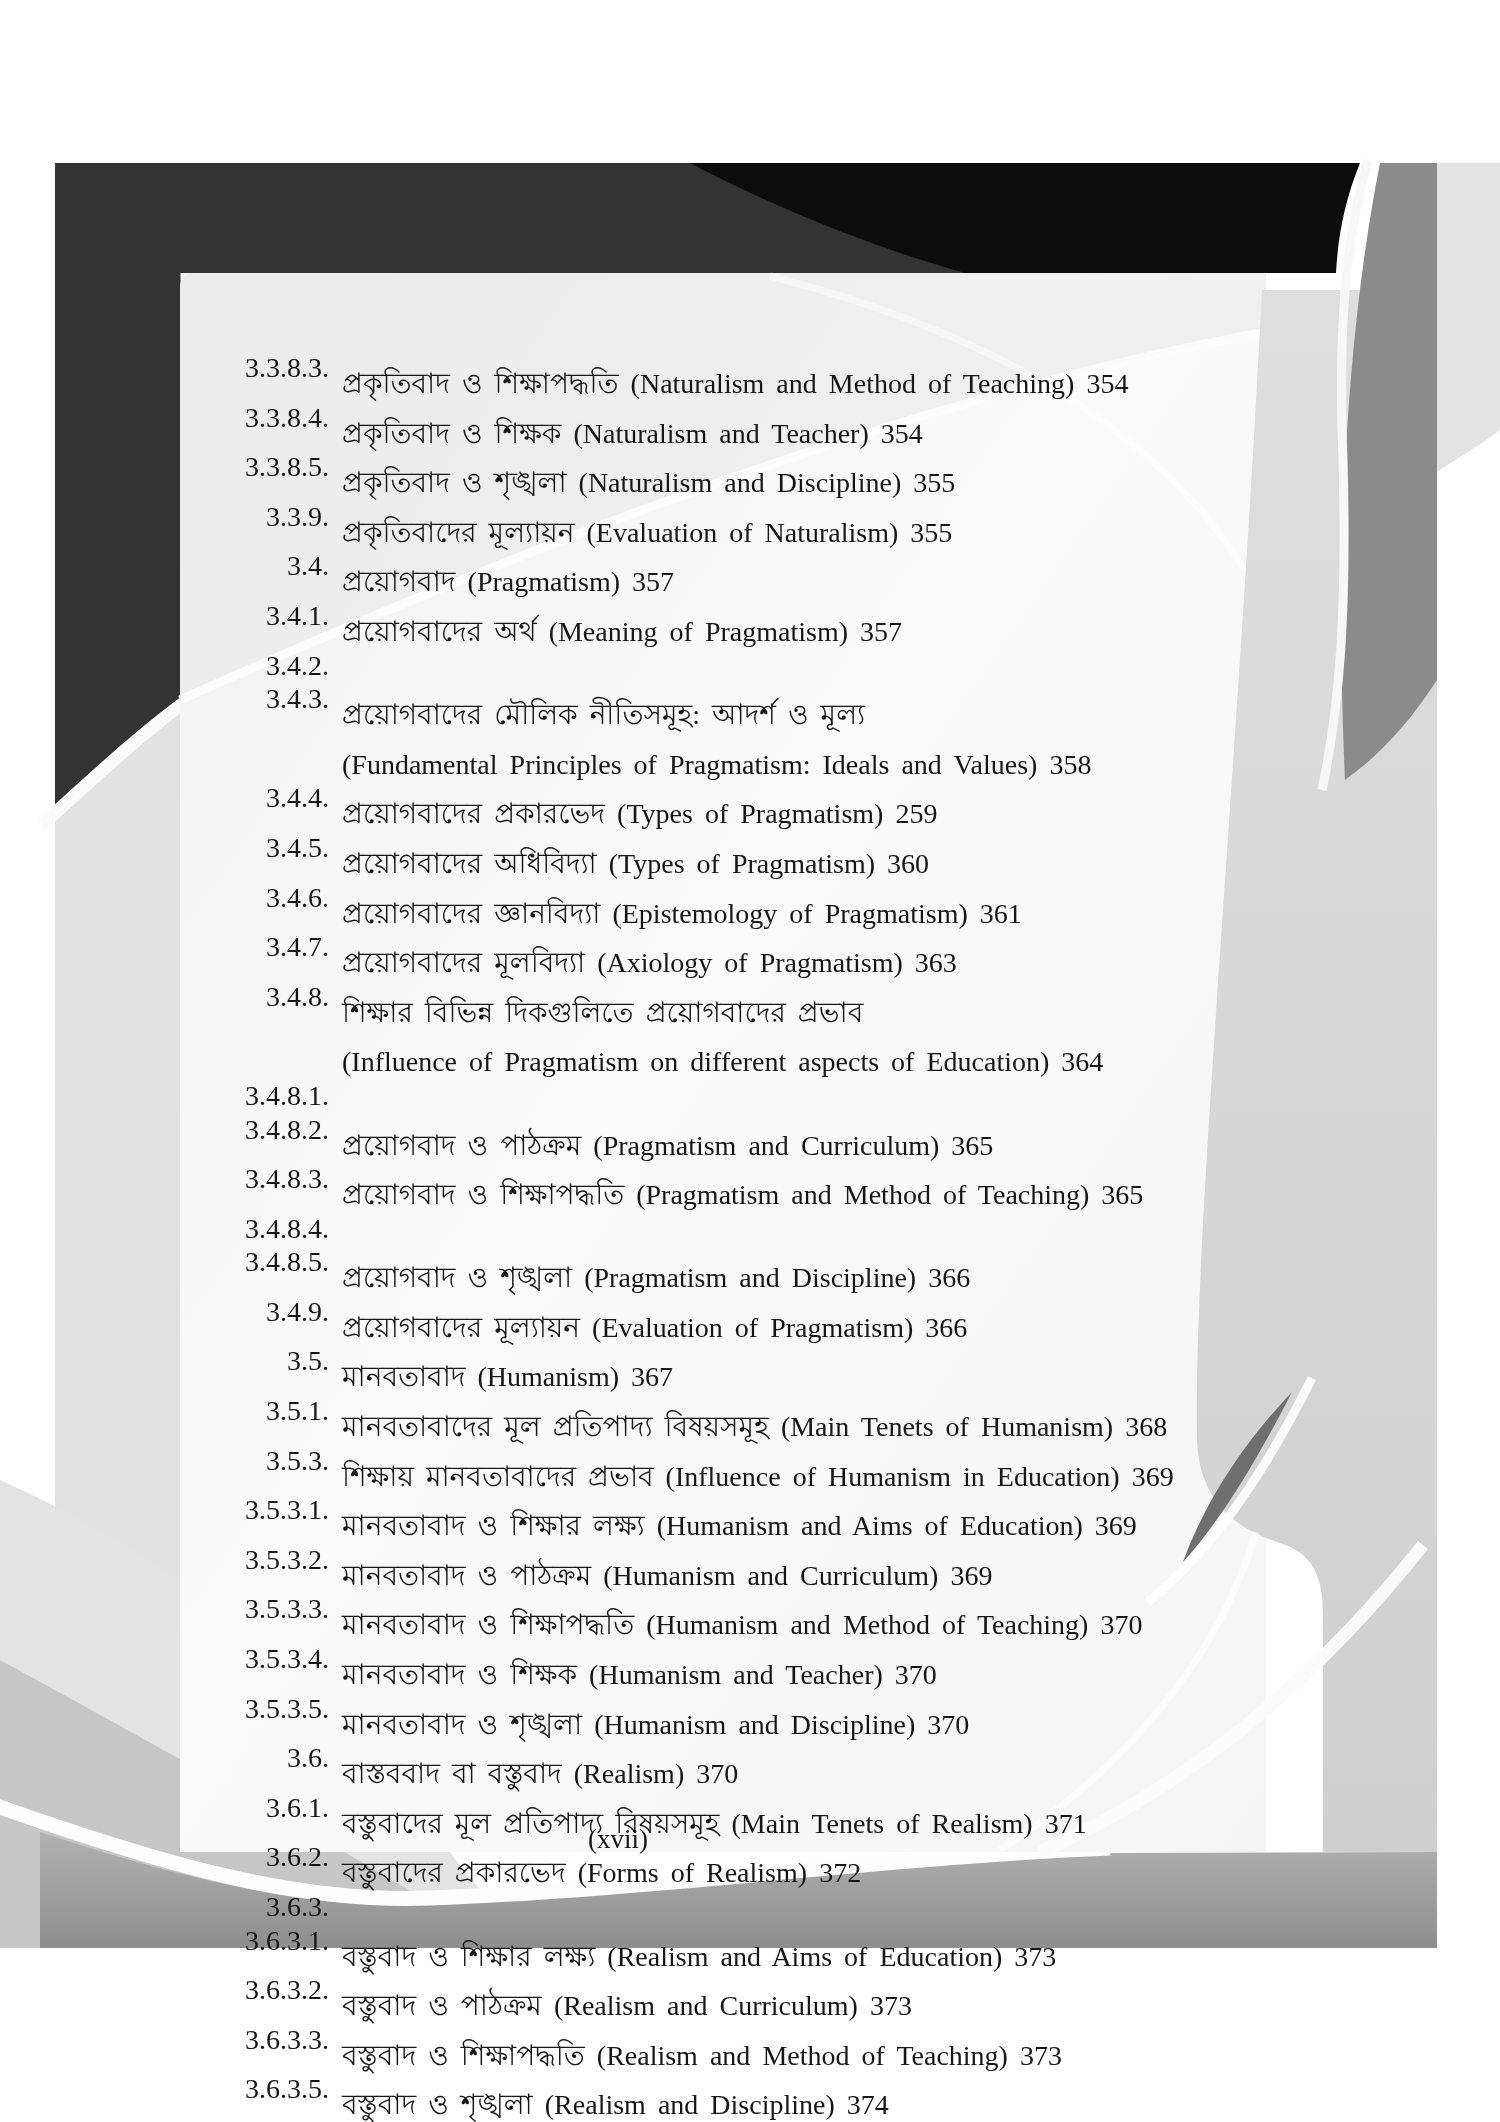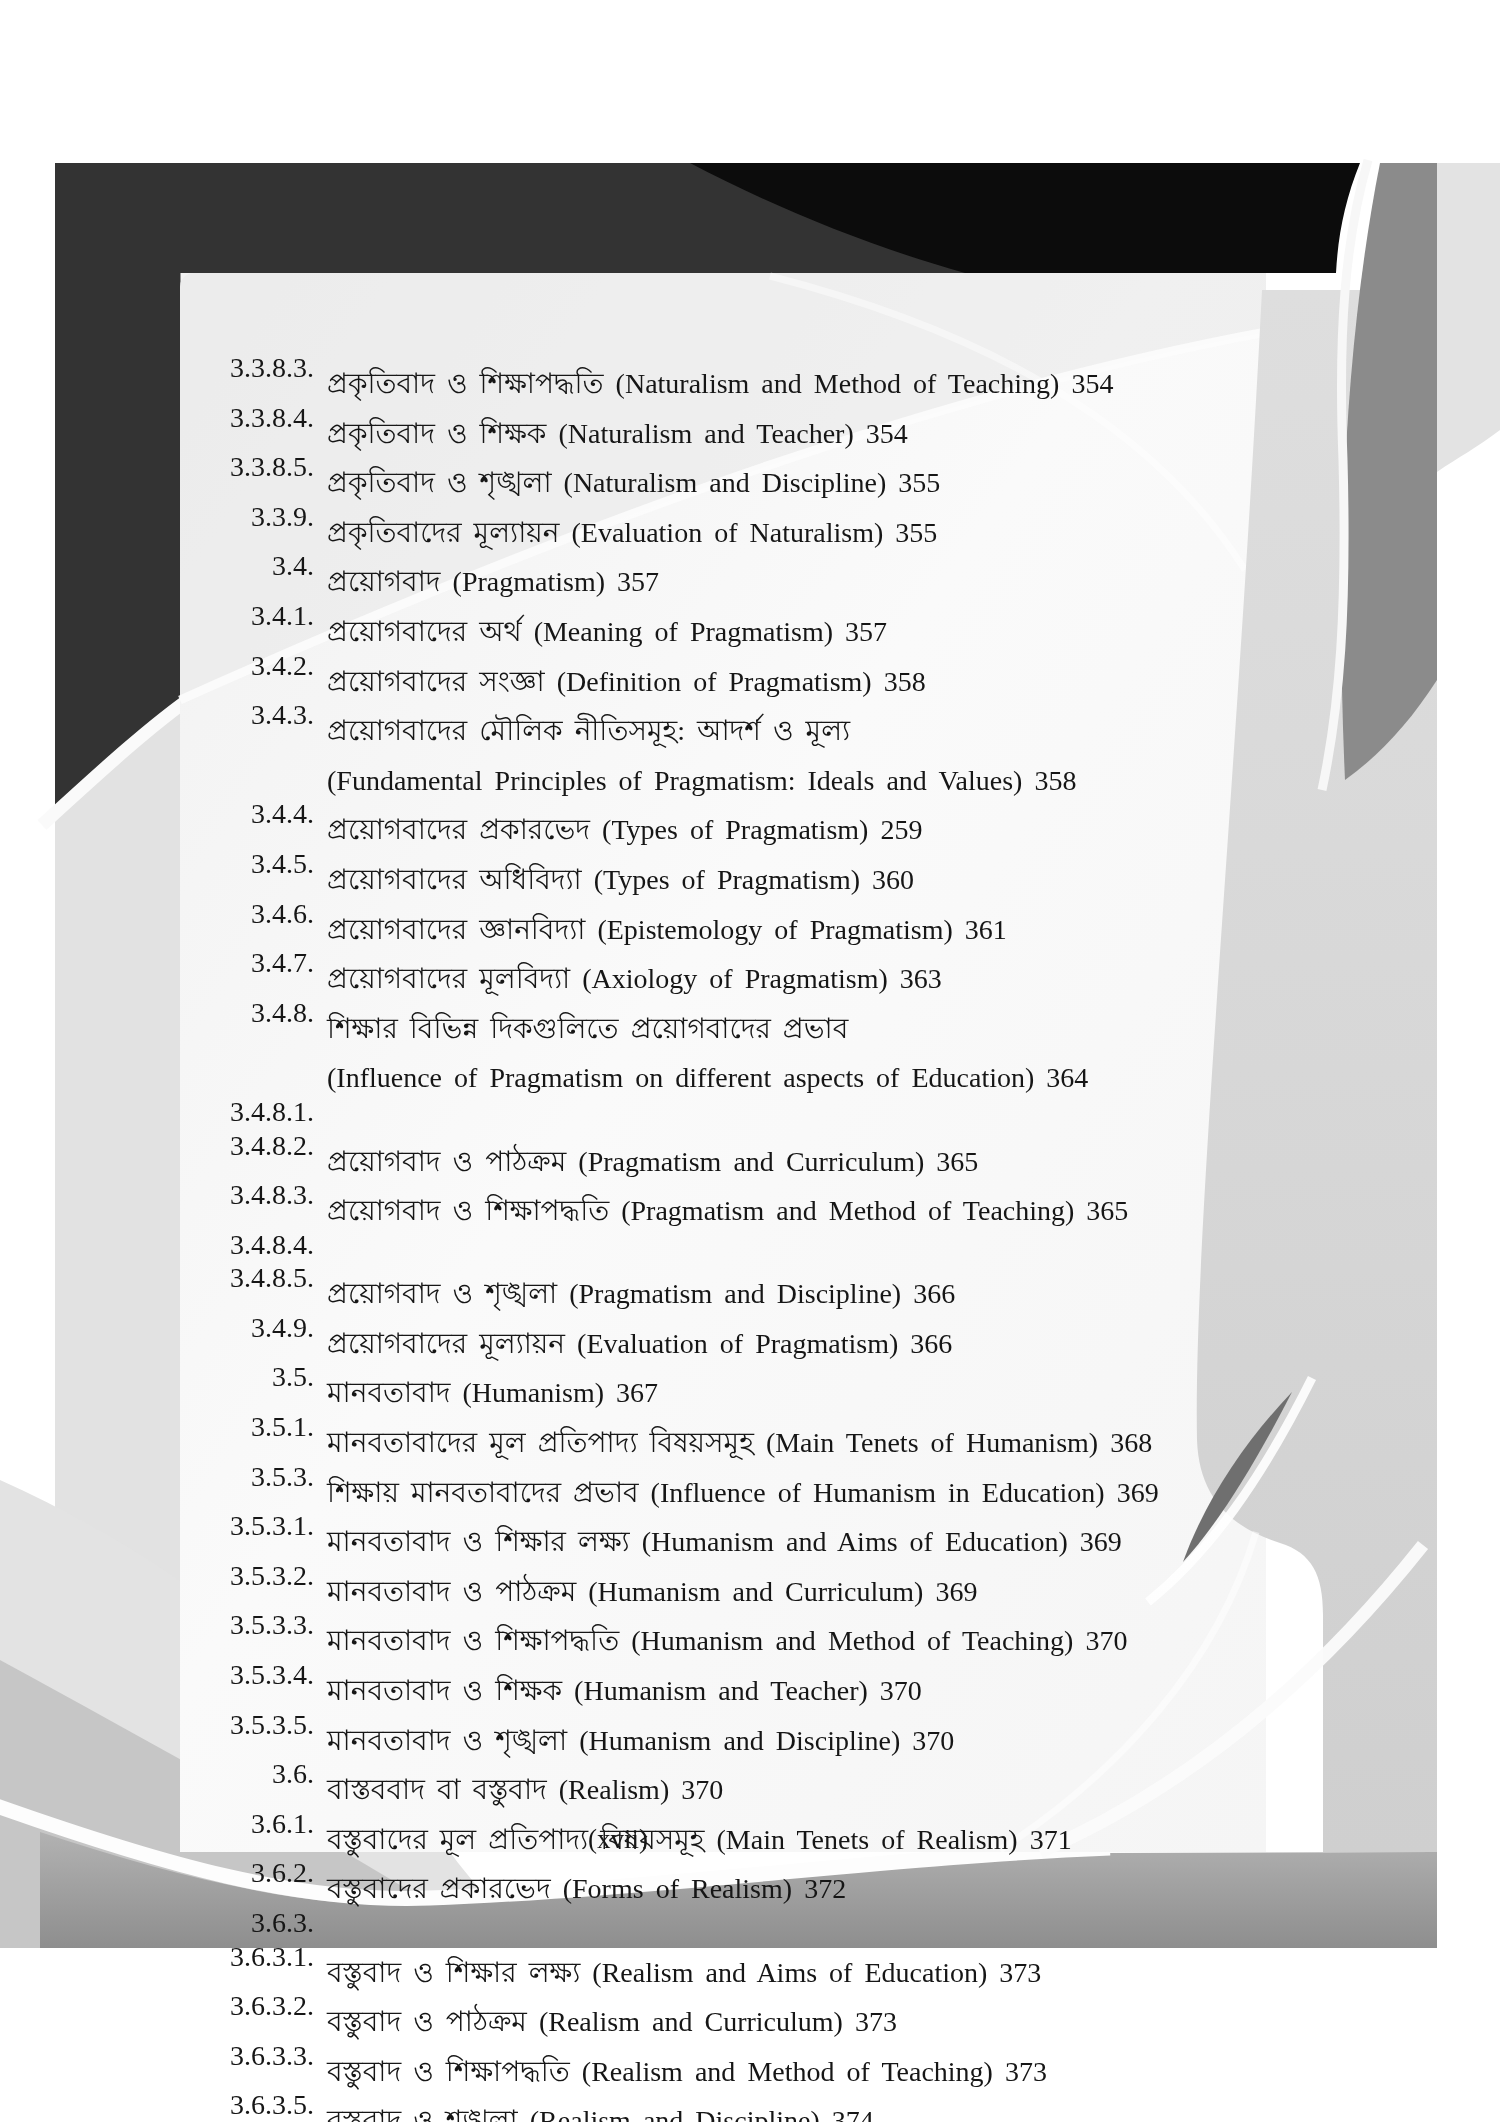--- a/index.html
+++ b/index.html
@@ -5,21 +5,21 @@
   html,body{margin:0;padding:0;background:#ffffff;}
   #canvas{
     position:relative;width:1500px;height:2122px;overflow:hidden;
     background:#ffffff;
     font-family:"Liberation Serif","DejaVu Serif",serif;
     color:var(--text,#161616);
   }
   svg.bg{position:absolute;left:0;top:0;width:1500px;height:2122px;display:block;}
   .toc{
     position:absolute;left:180px;top:273px;width:1086px;height:1579px;
-    padding:78px 40px 0 0;box-sizing:border-box;
+    padding:78px 40px 0 15px;box-sizing:border-box;
   }
   .toc-row{
     display:flex;align-items:flex-start;
     font-size:28px;line-height:33.6px;
     white-space:nowrap;
     word-spacing:0.18em;
   }
   .toc-row .num{
     flex:0 0 134px;text-align:right;
   }
@@ -123,21 +123,20 @@
         <span class="entry-text">প্রয়োগবাদ (Pragmatism) 357</span>
       </div>
 
       <div class="toc-row">
         <span class="num">3.4.1.</span>
         <span class="entry-text">প্রয়োগবাদের অর্থ (Meaning of Pragmatism) 357</span>
       </div>
 
       <div class="toc-row">
         <span class="num">3.4.2.</span>
-        <span class="entry-text">প্রয়োগবাদের সংজ্ঞা (Definition of Pragmatism) 358</span>
       </div>
 
       <div class="toc-row">
         <span class="num">3.4.3.</span>
         <span class="entry-text">প্রয়োগবাদের মৌলিক নীতিসমূহ: আদর্শ ও মূল্য</span>
       </div>
 
       <div class="toc-row">
         <span class="num"></span>
         <span class="entry-text">(Fundamental Principles of Pragmatism: Ideals and Values) 358</span>

